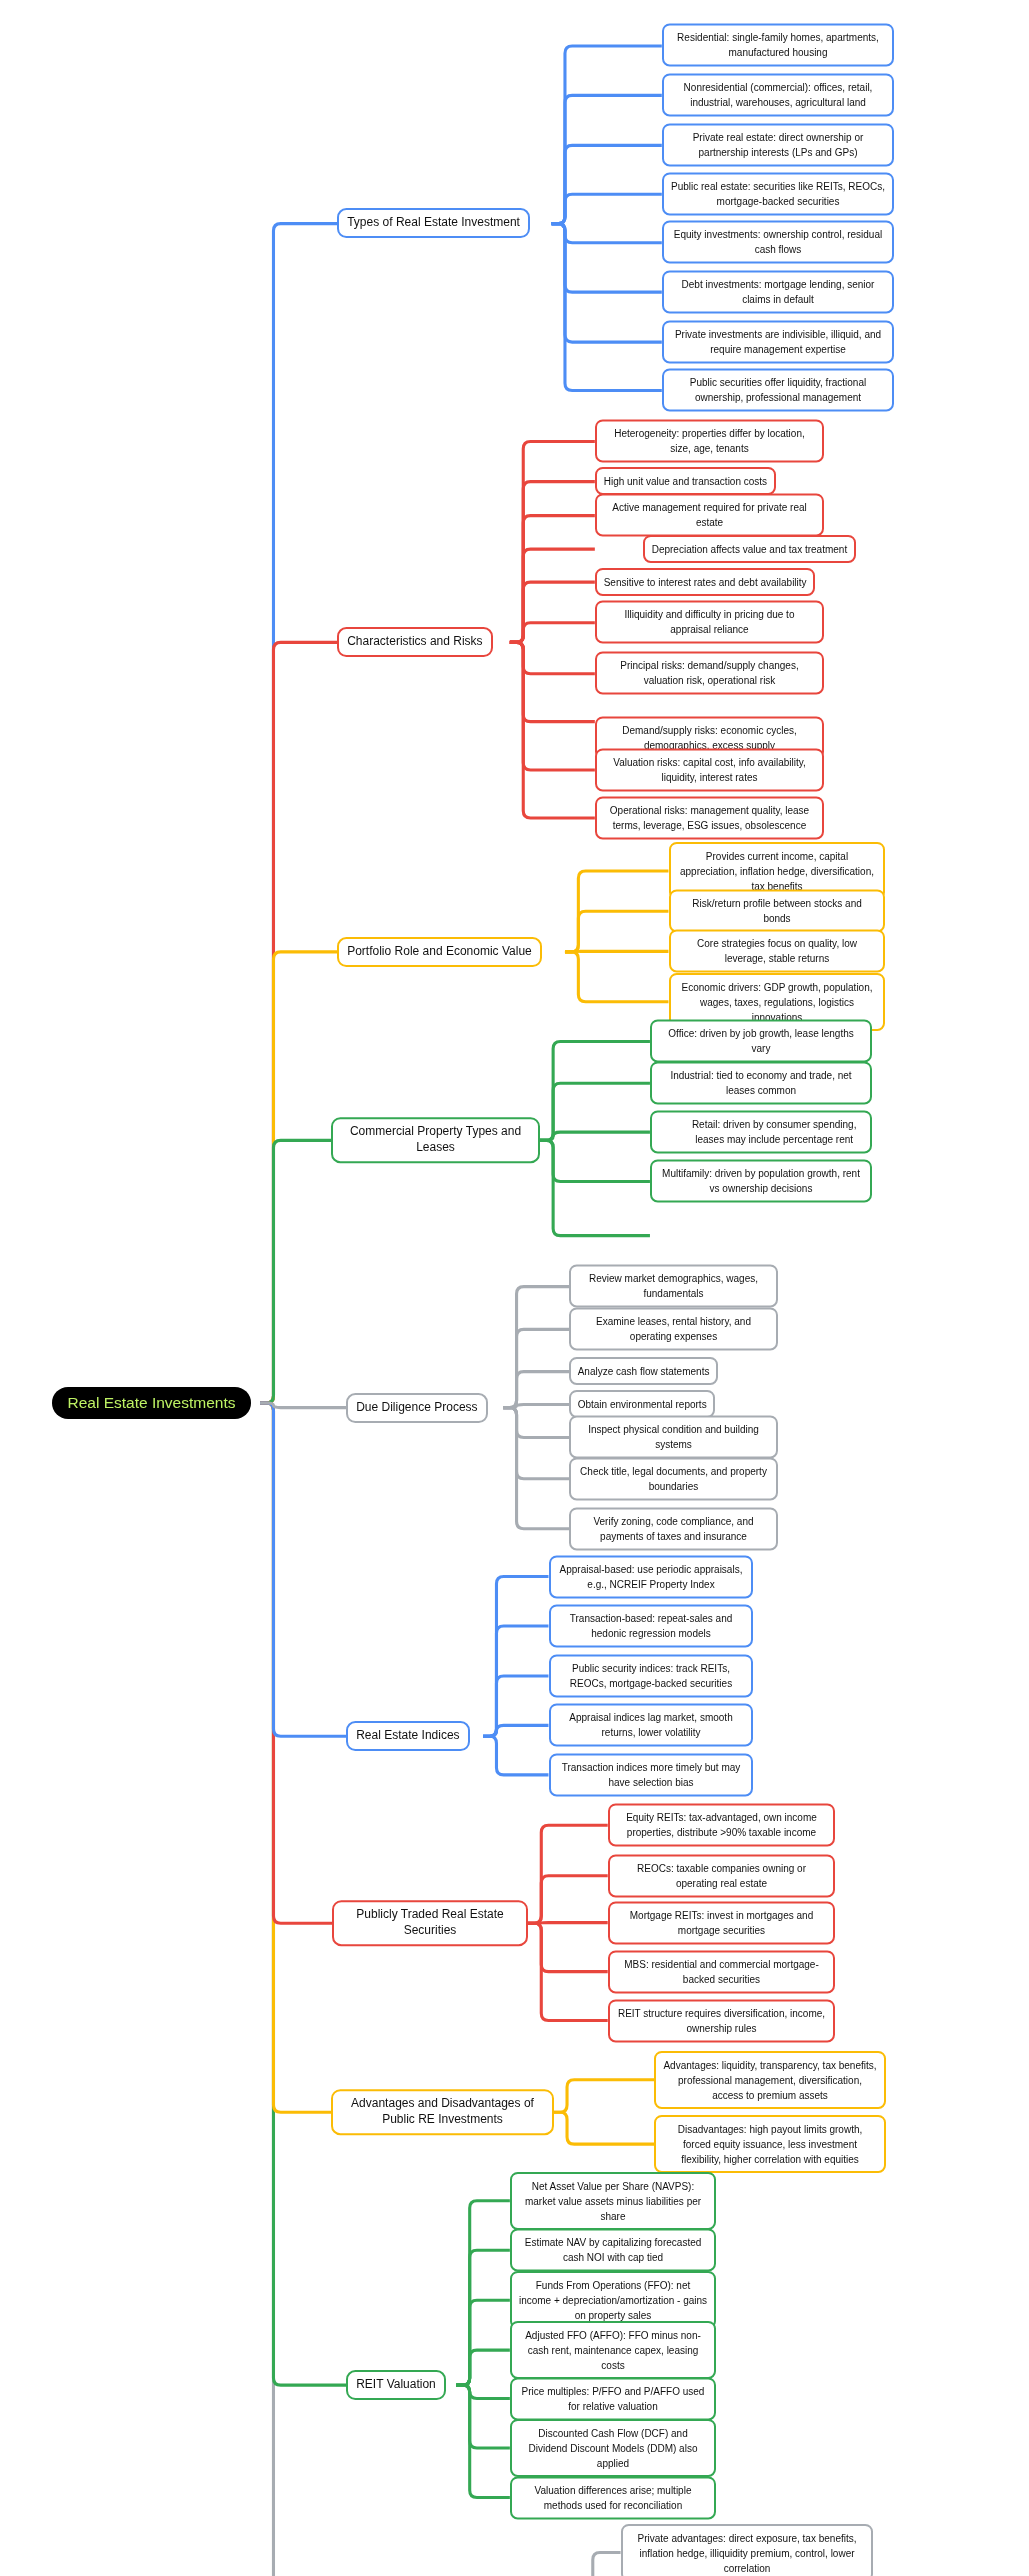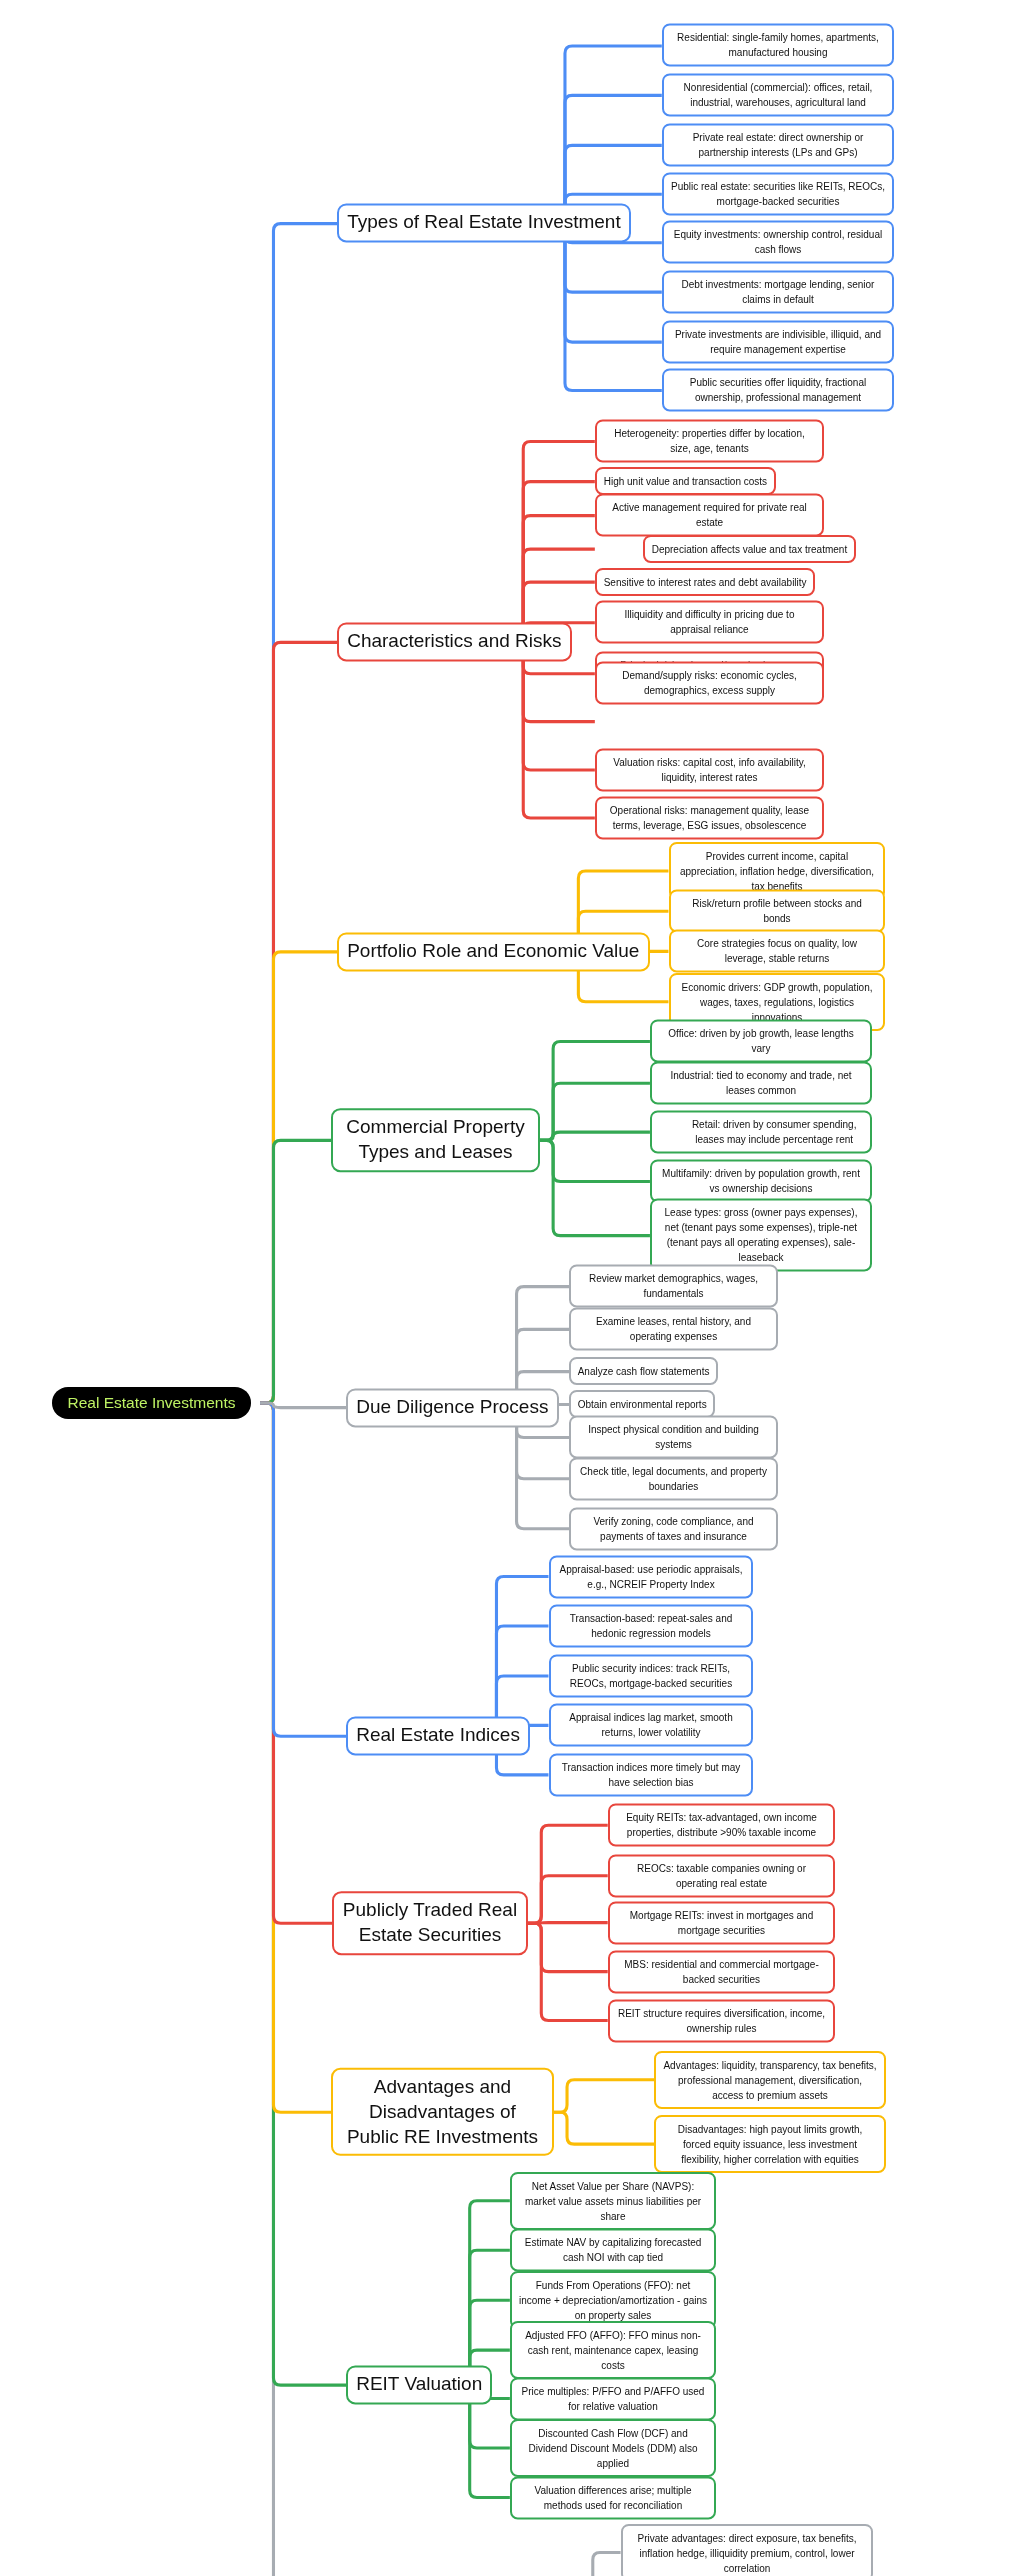--- a/index.html
+++ b/index.html
@@ -32,21 +32,21 @@
     font-size: 15.5px;
     line-height: 1.15;
     padding: 7.2px 15.5px;
     border-radius: 18.5px;
     white-space: nowrap;
     z-index: 3;
   }
   .branch-title {
     border: 2.6px solid #888;
     border-radius: 9.3px;
-    font-size: 19px;
+    font-size: 12px;
     line-height: 1.3;
     padding: 5.2px 8.2px;
     z-index: 2;
   }
   .leaf {
     border: 2.6px solid #888;
     border-radius: 7.7px;
     font-size: 10px;
     line-height: 1.5;
     padding: 4.6px 6.7px;
@@ -139,34 +139,33 @@
     <div class="node leaf" style="left: 662px; top: 342px; max-width: 232px; border-color: rgb(77, 141, 245);">Private investments are indivisible, illiquid, and require management expertise</div>
     <div class="node leaf" style="left: 662px; top: 390px; max-width: 232px; border-color: rgb(77, 141, 245);">Public securities offer liquidity, fractional ownership, professional management</div>
     <div class="node branch-title" style="left: 337px; top: 642px; border-color: rgb(232, 70, 61);">Characteristics and Risks</div>
     <div class="node leaf" style="left: 595px; top: 441px; max-width: 229px; border-color: rgb(232, 70, 61);">Heterogeneity: properties differ by location, size, age, tenants</div>
     <div class="node leaf" style="left: 595px; top: 481px; max-width: 229px; border-color: rgb(232, 70, 61);">High unit value and transaction costs</div>
     <div class="node leaf" style="left: 595px; top: 515px; max-width: 229px; border-color: rgb(232, 70, 61);">Active management required for private real estate</div>
     <div class="node leaf" style="left: 595px; top: 549px; max-width: 229px; border-color: rgb(232, 70, 61); margin-left: 48px;">Depreciation affects value and tax treatment</div>
     <div class="node leaf" style="left: 595px; top: 582px; max-width: 229px; border-color: rgb(232, 70, 61);">Sensitive to interest rates and debt availability</div>
     <div class="node leaf" style="left: 595px; top: 622px; max-width: 229px; border-color: rgb(232, 70, 61);">Illiquidity and difficulty in pricing due to appraisal reliance</div>
     <div class="node leaf" style="left: 595px; top: 673px; max-width: 229px; border-color: rgb(232, 70, 61);">Principal risks: demand/supply changes, valuation risk, operational risk</div>
-    <div class="node leaf" style="left: 595px; top: 683px; max-width: 229px; border-color: rgb(232, 70, 61);">Demand/supply risks: economic cycles, demographics, excess supply</div>
+    <div class="node leaf" style="left: 595px; top: 738px; max-width: 229px; border-color: rgb(232, 70, 61);">Demand/supply risks: economic cycles, demographics, excess supply</div>
     <div class="node leaf" style="left: 595px; top: 770px; max-width: 229px; border-color: rgb(232, 70, 61);">Valuation risks: capital cost, info availability, liquidity, interest rates</div>
     <div class="node leaf" style="left: 595px; top: 818px; max-width: 229px; border-color: rgb(232, 70, 61);">Operational risks: management quality, lease terms, leverage, ESG issues, obsolescence</div>
     <div class="node branch-title" style="left: 337px; top: 952px; border-color: rgb(251, 188, 5);">Portfolio Role and Economic Value</div>
     <div class="node leaf" style="left: 669px; top: 871px; max-width: 216px; border-color: rgb(251, 188, 5);">Provides current income, capital appreciation, inflation hedge, diversification, tax benefits</div>
     <div class="node leaf" style="left: 669px; top: 911px; max-width: 216px; border-color: rgb(251, 188, 5);">Risk/return profile between stocks and bonds</div>
     <div class="node leaf" style="left: 669px; top: 951px; max-width: 216px; border-color: rgb(251, 188, 5);">Core strategies focus on quality, low leverage, stable returns</div>
     <div class="node leaf" style="left: 669px; top: 1002px; max-width: 216px; border-color: rgb(251, 188, 5);">Economic drivers: GDP growth, population, wages, taxes, regulations, logistics innovations</div>
     <div class="node branch-title" style="left: 331px; top: 1140px; max-width: 209px; border-color: rgb(52, 168, 83);">Commercial Property Types and Leases</div>
     <div class="node leaf" style="left: 650px; top: 1041px; max-width: 222px; border-color: rgb(52, 168, 83);">Office: driven by job growth, lease lengths vary</div>
     <div class="node leaf" style="left: 650px; top: 1083px; max-width: 222px; border-color: rgb(52, 168, 83);">Industrial: tied to economy and trade, net leases common</div>
     <div class="node leaf" style="left: 650px; top: 1132px; max-width: 222px; border-color: rgb(52, 168, 83); padding-left: 33px;">Retail: driven by consumer spending, leases may include percentage rent</div>
     <div class="node leaf" style="left: 650px; top: 1181px; max-width: 222px; border-color: rgb(52, 168, 83);">Multifamily: driven by population growth, rent vs ownership decisions</div>
-    <div class="node leaf" style="left: 650px; top: 1235px; max-width: 222px; border-color: rgb(52, 168, 83);">Lease types: gross (owner pays expenses), net (tenant pays some expenses), triple-net (tenant pays all operating expenses), sale-leaseback</div>
     <div class="node branch-title" style="left: 346px; top: 1408px; border-color: rgb(167, 172, 178);">Due Diligence Process</div>
     <div class="node leaf" style="left: 569px; top: 1286px; max-width: 209px; border-color: rgb(167, 172, 178);">Review market demographics, wages, fundamentals</div>
     <div class="node leaf" style="left: 569px; top: 1329px; max-width: 209px; border-color: rgb(167, 172, 178);">Examine leases, rental history, and operating expenses</div>
     <div class="node leaf" style="left: 569px; top: 1371px; max-width: 209px; border-color: rgb(167, 172, 178);">Analyze cash flow statements</div>
     <div class="node leaf" style="left: 569px; top: 1404px; max-width: 209px; border-color: rgb(167, 172, 178);">Obtain environmental reports</div>
     <div class="node leaf" style="left: 569px; top: 1437px; max-width: 209px; border-color: rgb(167, 172, 178);">Inspect physical condition and building systems</div>
     <div class="node leaf" style="left: 569px; top: 1479px; max-width: 209px; border-color: rgb(167, 172, 178);">Check title, legal documents, and property boundaries</div>
     <div class="node leaf" style="left: 569px; top: 1529px; max-width: 209px; border-color: rgb(167, 172, 178);">Verify zoning, code compliance, and payments of taxes and insurance</div>
     <div class="node branch-title" style="left: 346px; top: 1736px; border-color: rgb(77, 141, 245);">Real Estate Indices</div>
     <div class="node leaf" style="left: 549px; top: 1577px; max-width: 204px; border-color: rgb(77, 141, 245);">Appraisal-based: use periodic appraisals, e.g., NCREIF Property Index</div>

